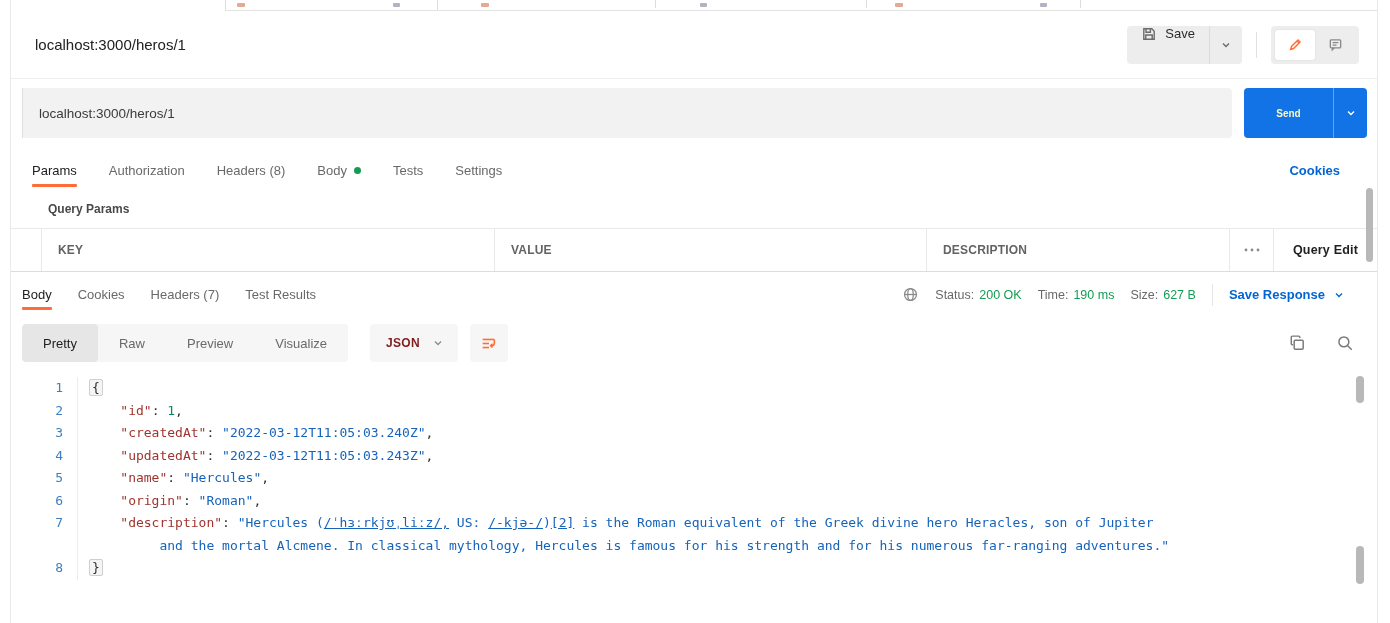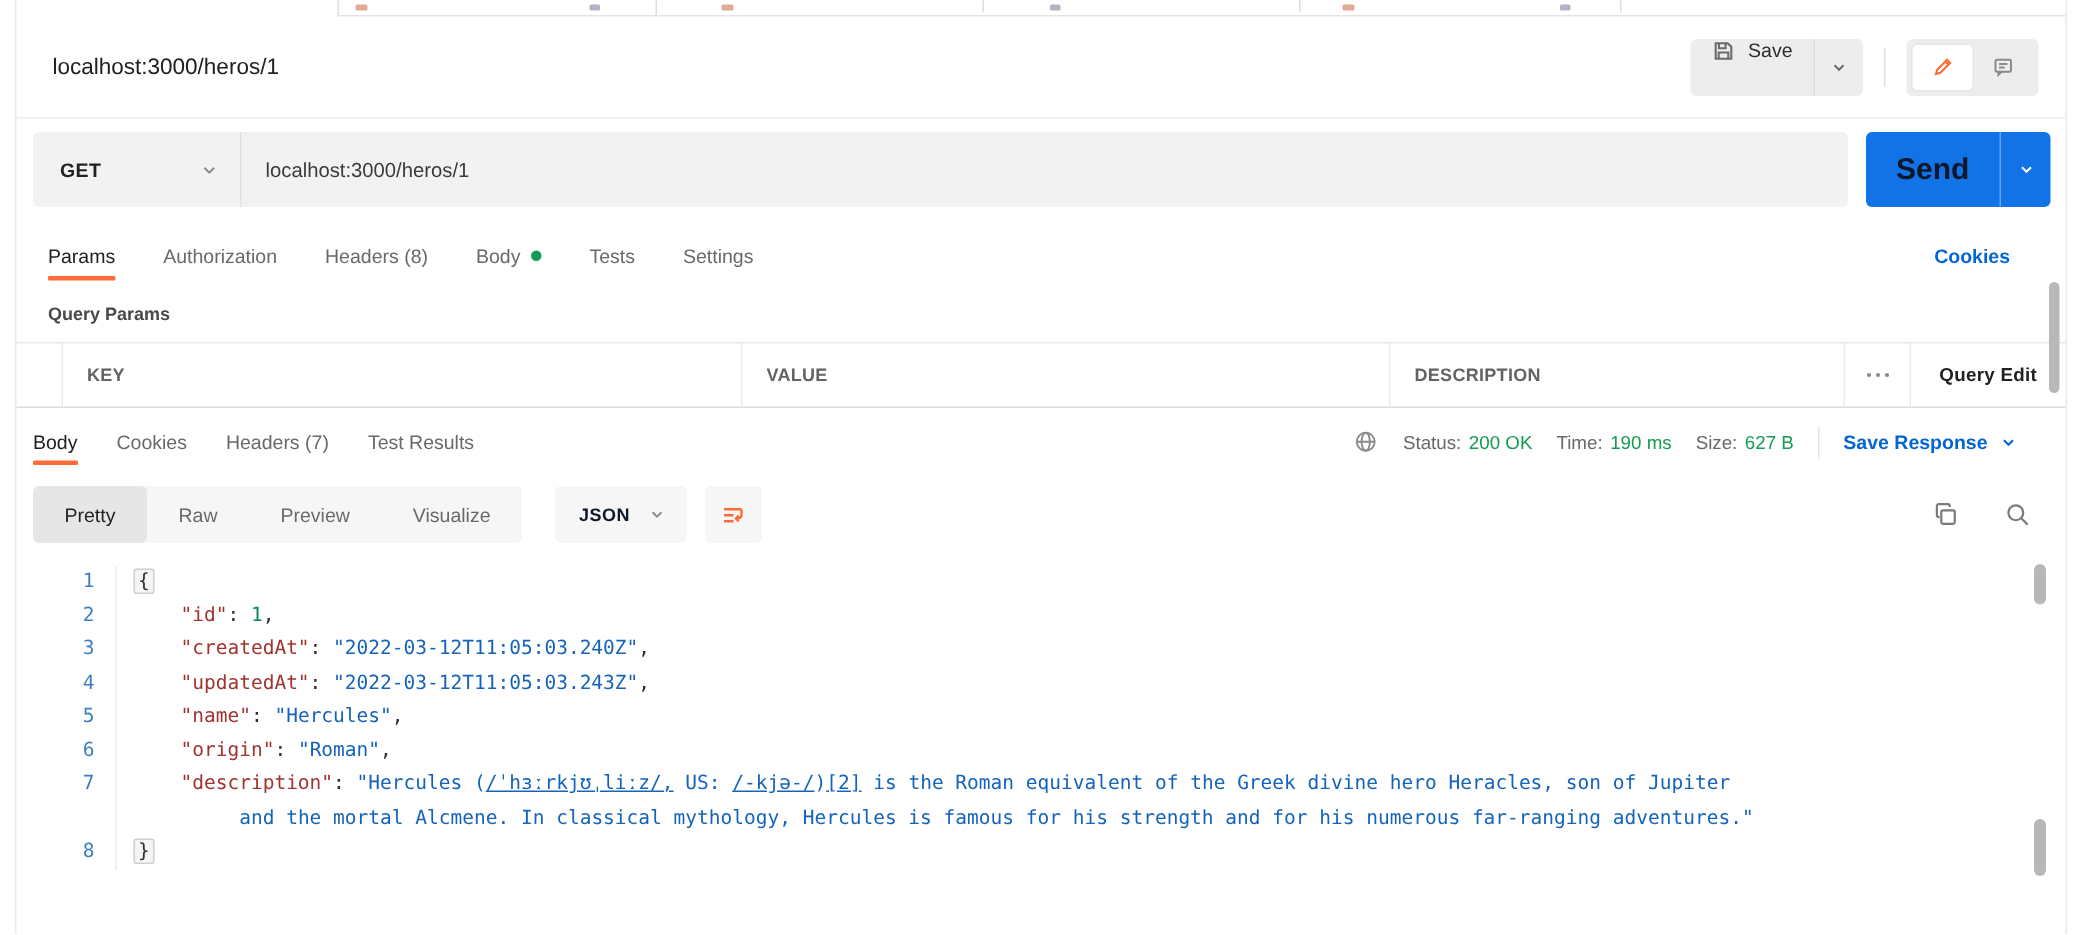--- a/index.html
+++ b/index.html
@@ -37,38 +37,38 @@
   .url-row{position:absolute; left:22px; top:88px; width:1345px; height:50px; display:flex; align-items:stretch;}
   .method{width:138px; background:#f2f2f2; border-radius:4px 0 0 4px; display:flex; align-items:center;
           padding:0 14px 0 18px; cursor:pointer;}
   .method-label{font-weight:600; font-size:13px; color:#212121; letter-spacing:.3px;}
   .method .chev{margin-left:auto;}
   .url-field{flex:1; background:#f2f2f2; border-left:1px solid #e0e0e0; border-radius:0 4px 4px 0;
              display:flex; align-items:center; margin-right:12px;}
   .url-field input{border:none; outline:none; background:transparent; width:100%; padding:0 16px;
                    font-family:"Liberation Sans", sans-serif; font-size:13.5px; color:#3b3b3b;}
   .send-split{width:123px; background:var(--send); border-radius:4px; display:flex; align-items:stretch; overflow:hidden;}
-  .send-btn{flex:1; display:flex; align-items:center; justify-content:center; color:#0f172a; font-weight:600;
-            font-size:20px; cursor:pointer;}
+  .send-btn{flex:1; display:flex; align-items:center; justify-content:center; color:#fef9c3; font-weight:600;
+            font-size:10px; cursor:pointer;}
   .send-caret{width:34px; display:flex; align-items:center; justify-content:center;
               border-left:1px solid rgba(255,255,255,.35); cursor:pointer;}
 
   
   .req-tabs{position:absolute; left:11px; right:13px; top:150px; height:40px; display:flex;
             align-items:center; gap:32px; padding-left:21px;}
   .rtab{position:relative; height:100%; display:flex; align-items:center; gap:7px; color:#696969;
         font-size:13px; cursor:pointer;}
   .rtab.active{color:#212121; font-weight:400;}
   .rtab.active::after{content:""; position:absolute; left:0; right:0; bottom:3px; height:3px;
                       background:var(--accent); border-radius:1px;}
   .body-dot{width:7px; height:7px; border-radius:50%; background:var(--success);}
   .cookies-link{margin-left:auto; margin-right:37px; color:var(--link); font-weight:600; font-size:13px; cursor:pointer;}
 
   
-  .qp-title{position:absolute; left:32px; top:202px; font-size:12px; font-weight:600; color:#494949;}
+  .qp-title{position:absolute; left:48px; top:202px; font-size:12px; font-weight:600; color:#494949;}
   .qp-table{position:absolute; left:11px; top:228px; width:1366px; height:44px;
             border-top:1px solid #e9e9e9; border-bottom:1px solid #dcdcdc; display:flex; align-items:stretch;}
   .qp-cell{display:flex; align-items:center; padding-left:16px; font-size:12px; font-weight:600;
            color:#636363; letter-spacing:.2px; border-left:1px solid #e9e9e9;text-align:center;}
   .qp-cell.first{border-left:none; width:30px; padding:0;}
   .qp-key{width:453px;} .qp-value{width:432px;} .qp-desc{width:303px;}
   .qp-more{width:44px; justify-content:center; padding:0; cursor:pointer;}
   .qp-bulk{flex:1; justify-content:center; padding:0; color:#212121; font-size:12.5px; cursor:pointer;}
 
   
@@ -82,21 +82,21 @@
   .save-response{display:flex; align-items:center; gap:8px; color:var(--link); font-weight:600;
                  font-size:13px; cursor:pointer;}
 
   
   .res-toolbar{position:absolute; left:22px; right:36px; top:322px; height:42px; display:flex; align-items:center;}
   .view-group{display:flex; align-items:flex-end; background:#f6f6f6; border-radius:4px; height:38px; overflow:hidden;}
   .vtab{padding:0 21px; height:100%; display:flex; align-items:center; color:#696969; font-size:13px; cursor:pointer;}
   .vtab.active{background:#e6e6e6; color:#212121; border-radius:4px;}
   .fmt-select{margin-left:22px; height:38px; background:#f6f6f6; border-radius:4px; display:flex;
               align-items:center; gap:12px; padding:0 14px 0 16px; cursor:pointer;}
-  .fmt-label{font-size:12px; font-weight:600; letter-spacing:.3px; color:#0f172a;}
+  .fmt-label{font-size:12px; font-weight:600; letter-spacing:.3px; color:#7f1d1d;}
   .wrap-btn{margin-left:12px; width:38px; height:38px; background:#f6f6f6; border-radius:4px;
             display:flex; align-items:center; justify-content:center; cursor:pointer;}
   .toolbar-right{margin-left:auto; display:flex; align-items:center; gap:30px;}
   .plain-icon{cursor:pointer; display:flex; align-items:center;}
 
   
   .code{position:absolute; left:11px; top:372px; width:1340px; padding-top:5px;
         font-family:"DejaVu Sans Mono", monospace; font-size:13px; line-height:22.5px;}
   .code-row{display:flex; white-space:pre;}
   .ln{flex:0 0 67px; padding-right:14px; text-align:right; color:var(--lineno);
@@ -173,28 +173,20 @@
                 <path d="M5 6h6M5 8.6h4"></path>
                 <path d="M4.6 11.6v2.2l2.2-2.2"></path>
             </svg>
           </span>
         </div>
       </div>
     </div>
   </div>
 
   <div class="url-row">
-    <div class="method">
-      <span class="method-label">GET</span>
-      <span class="chev">
-        <svg width="13" height="13" viewBox="0 0 16 16" fill="none" stroke="#8a8a8a" stroke-width="1.6">
-            <path d="M4 6l4 4 4-4"></path>
-          </svg>
-      </span>
-    </div>
     <div class="url-field">
       <input type="text" value="localhost:3000/heros/1" style="">
     </div>
     <div class="send-split">
       <div class="send-btn">Send</div>
       <div class="send-caret">
         <span>
           <svg width="12" height="12" viewBox="0 0 16 16" fill="none" stroke="#ffffff" stroke-width="1.8">
               <path d="M4 6l4 4 4-4"></path>
             </svg>

